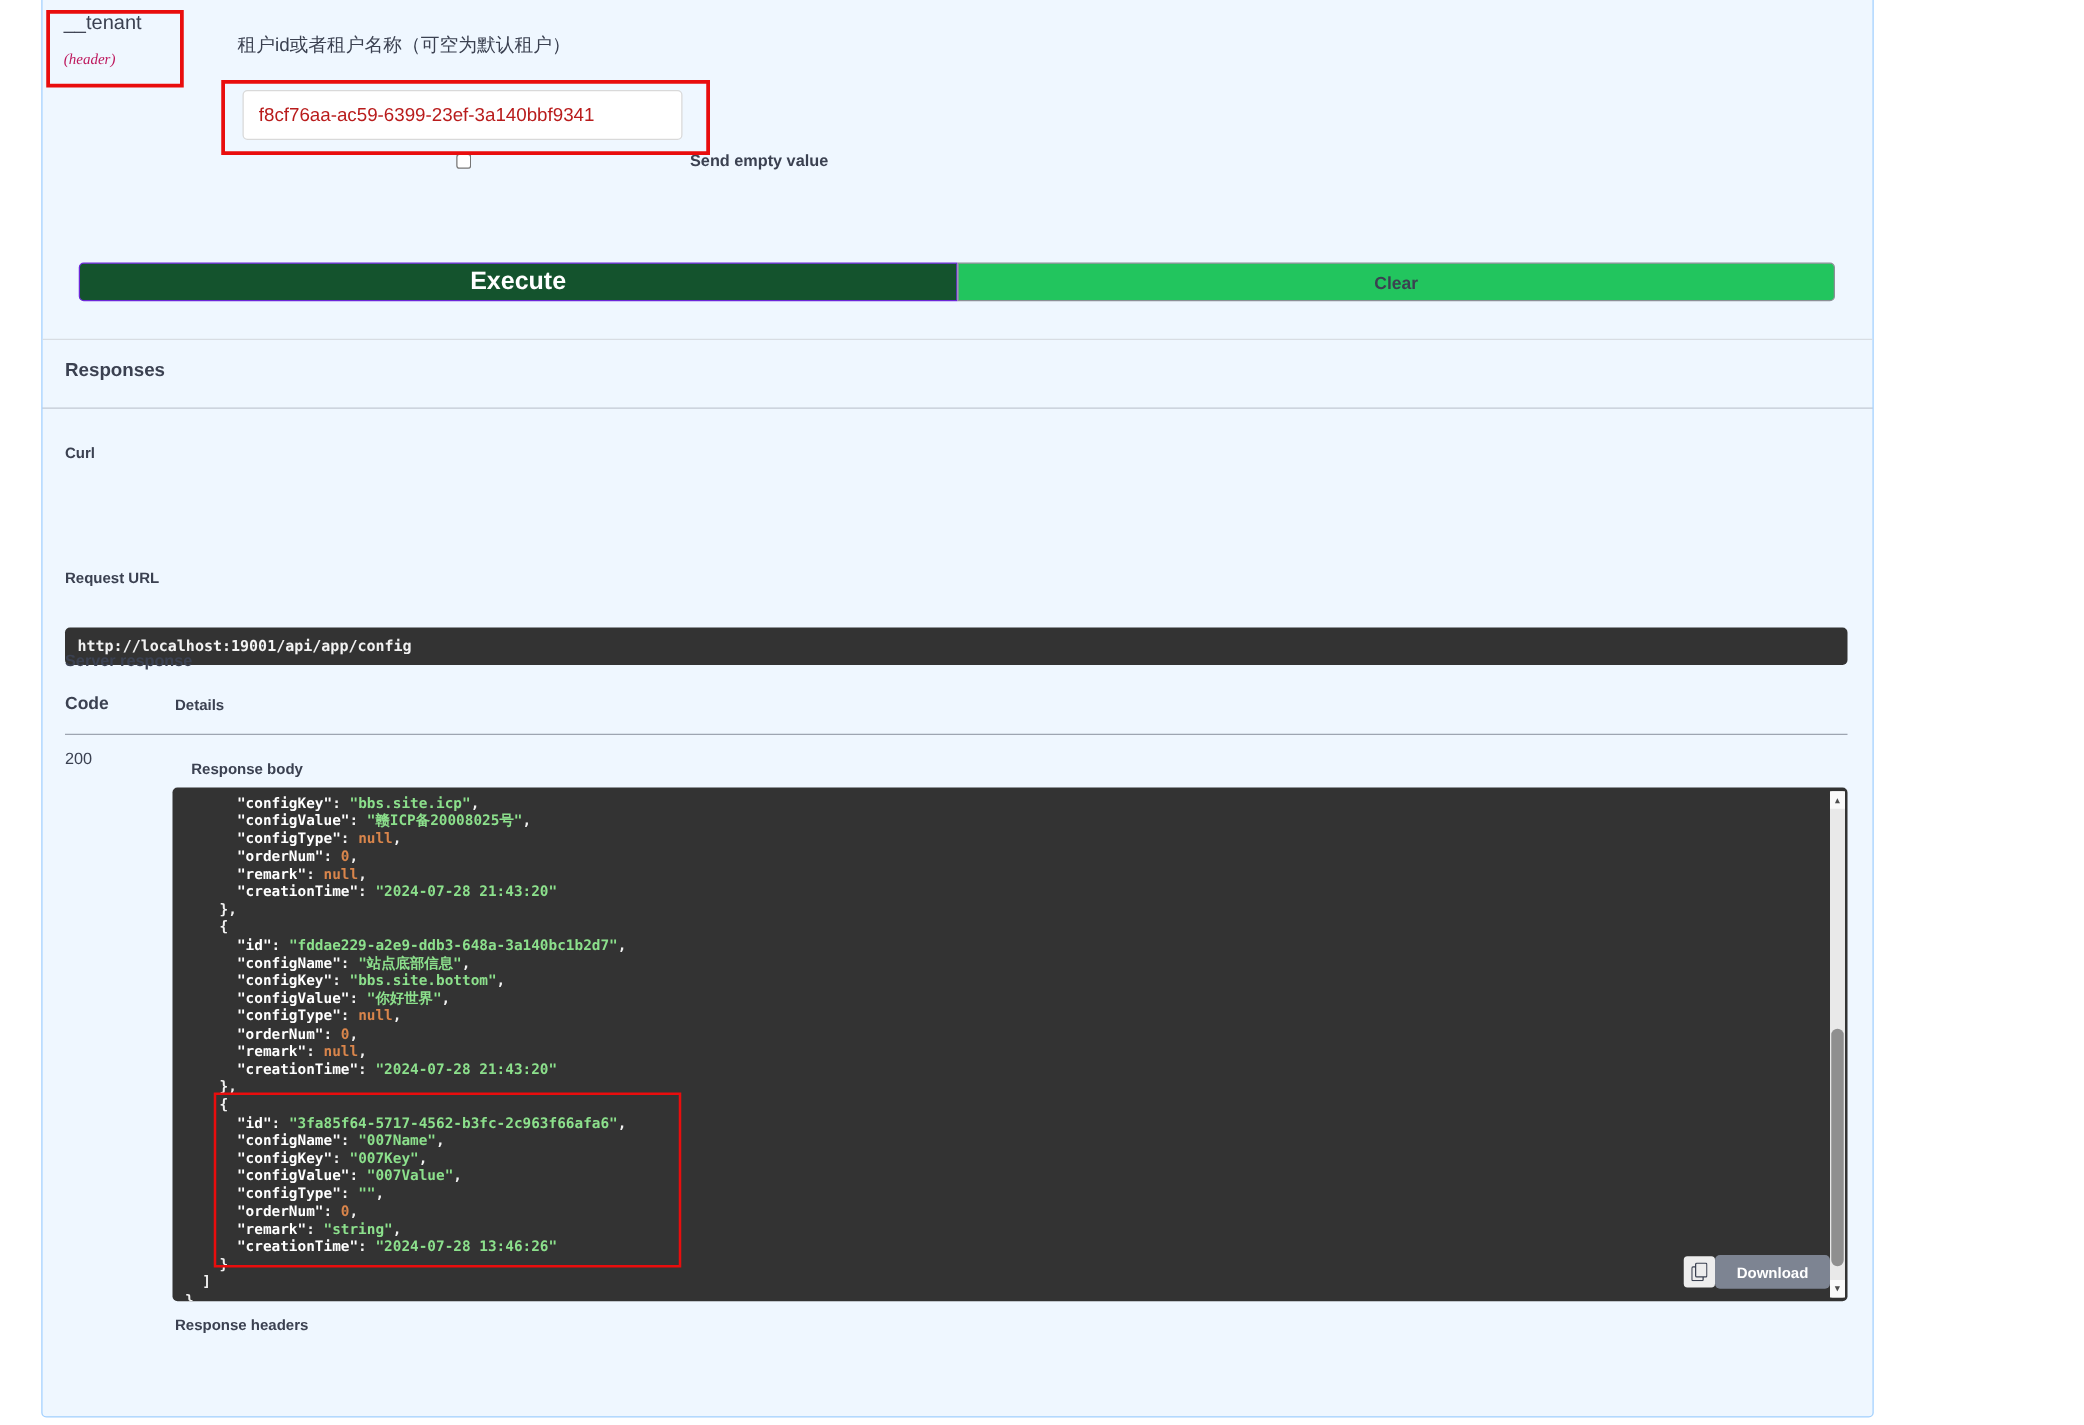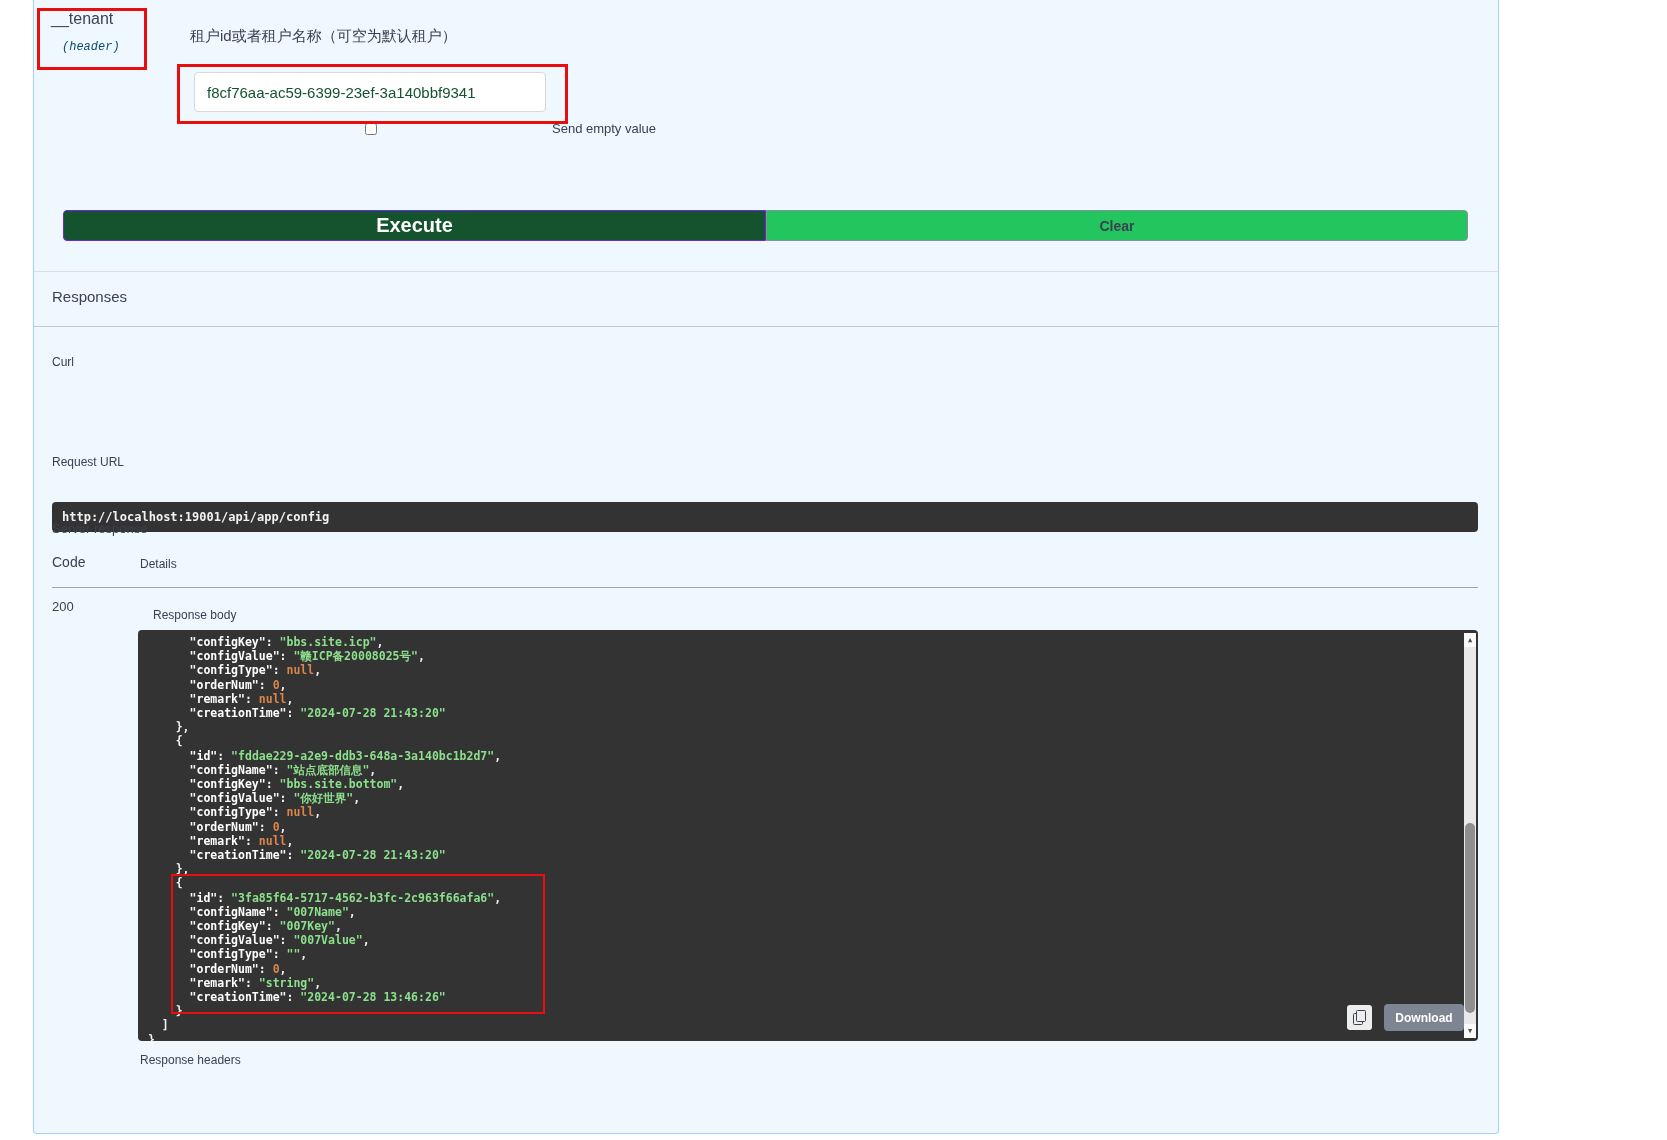--- a/index.html
+++ b/index.html
@@ -2,29 +2,29 @@
 <html><head>
 <meta charset="utf-8">
 <style>
   * { margin:0; padding:0; box-sizing:border-box; }
   html,body { background:#ffffff; }
   body { font-family:"Liberation Sans",sans-serif; }
   .screen { position:relative; width:1667px; height:1140px; background:#fff; overflow:hidden; }
   .panel { position:absolute; left:33px; top:-10px; width:1466px; height:1144px;
            background:#eff7ff; border:1px solid rgba(97,175,254,.55); border-radius:4px; }
   .lbl { position:absolute; color:#3b4151; }
-  .b { font-weight:400; }
+  .b { font-weight:700; }
   .annot { position:absolute; border:3px solid #e90d0d; pointer-events:none; z-index:6; background:transparent; }
   #annot1 { left:3px; top:17px; width:110px; height:62px; }
   #annot2 { left:143px; top:73px; width:391px; height:60px; }
   .param-name { left:17px; top:19px; font-size:16px; }
-  .param-loc  { left:28px; top:49px; font-size:12px; font-style:italic; font-family:Liberation Mono, monospace; color:#0c4a6e; }
+  .param-loc  { left:17px; top:49px; font-size:12px; font-style:italic; font-family:Liberation Serif, serif; color:#be185d; }
   .param-desc { left:156px; top:36px; font-size:15px; }
   #tenant-input { position:absolute; left:160px; top:81px; width:352px; height:40px;
-    border:1px solid #d9d9d9; border-radius:4px; padding:0 12px; font-size:15px; color:#14532d;
+    border:1px solid #d9d9d9; border-radius:4px; padding:0 12px; font-size:15px; color:#b91c1c;
     font-family:"Liberation Sans",sans-serif; background:#fff; }
   #empty-cb { position:absolute; left:331px; top:132px; width:12px; height:12px; }
   .empty-lbl { left:518px; top:130px; font-size:13px; }
   button { cursor:pointer; font-family:"Liberation Sans",sans-serif; }
   #btn-execute { position:absolute; left:29px; top:219px; width:703px; height:31px;
     background:#14532d; color:#fff; font-size:20px; font-weight:700; border:1px solid #6d28d9;
     border-radius:4px 0 0 4px; }
   #btn-clear { position:absolute; left:732px; top:219px; width:702px; height:31px;
     background:#22c55e; color:#3b4151; font-size:14px; font-weight:700; border:1px solid #8c9096;
     border-radius:0 4px 4px 0; }
@@ -56,21 +56,21 @@
   #annot3 { left:33px; top:244px; width:374px; height:140px; border-width:2.5px; }
   #body-scrollbar { position:absolute; right:2px; top:3px; bottom:3px; width:12px;
     background:#e9e9e9; border-radius:2px; z-index:8; }
   .sb-arrow { position:absolute; left:0; width:12px; height:14px; background:#fafafa;
     display:flex; align-items:center; justify-content:center; font-size:7px; color:#4d4d4d; }
   .sb-up { top:0; } .sb-down { bottom:0; }
   .sb-up::after { content:"▲"; } .sb-down::after { content:"▼"; }
   .sb-thumb { position:absolute; left:1px; width:10px; top:190px; height:190px;
     background:#8f8f8f; border-radius:5px; }
   #body-copy { left:1209px; top:375px; }
-  #btn-download { position:absolute; right:14px; top:374px; width:80px; height:27px;
+  #btn-download { position:absolute; right:14px; top:374px; width:92px; height:27px;
     background:#7d8492; color:#fff; border:none; border-radius:4px; font-size:12px; font-weight:700; z-index:7; }
   .respheaders-lbl { left:106px; top:1062px; font-size:12px; }
   .tk { color:#ffffff; }
   .ts { color:#8ce08c; }
   .tn { color:#d9854b; }
 </style>
 </head>
 <body>
 
 <div class="screen">

